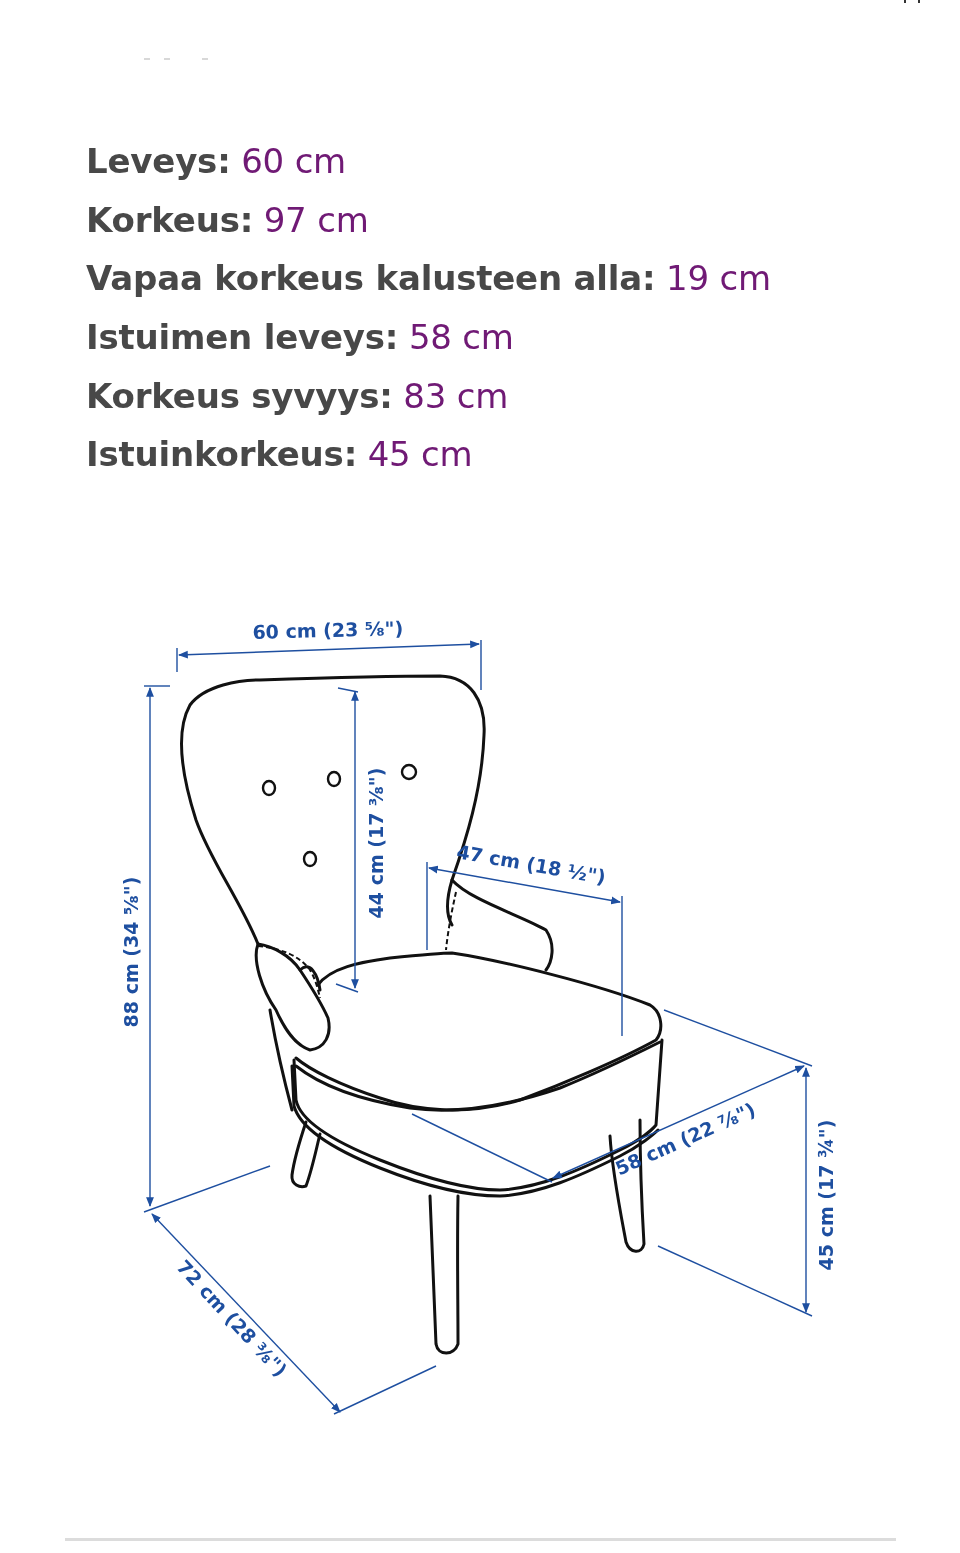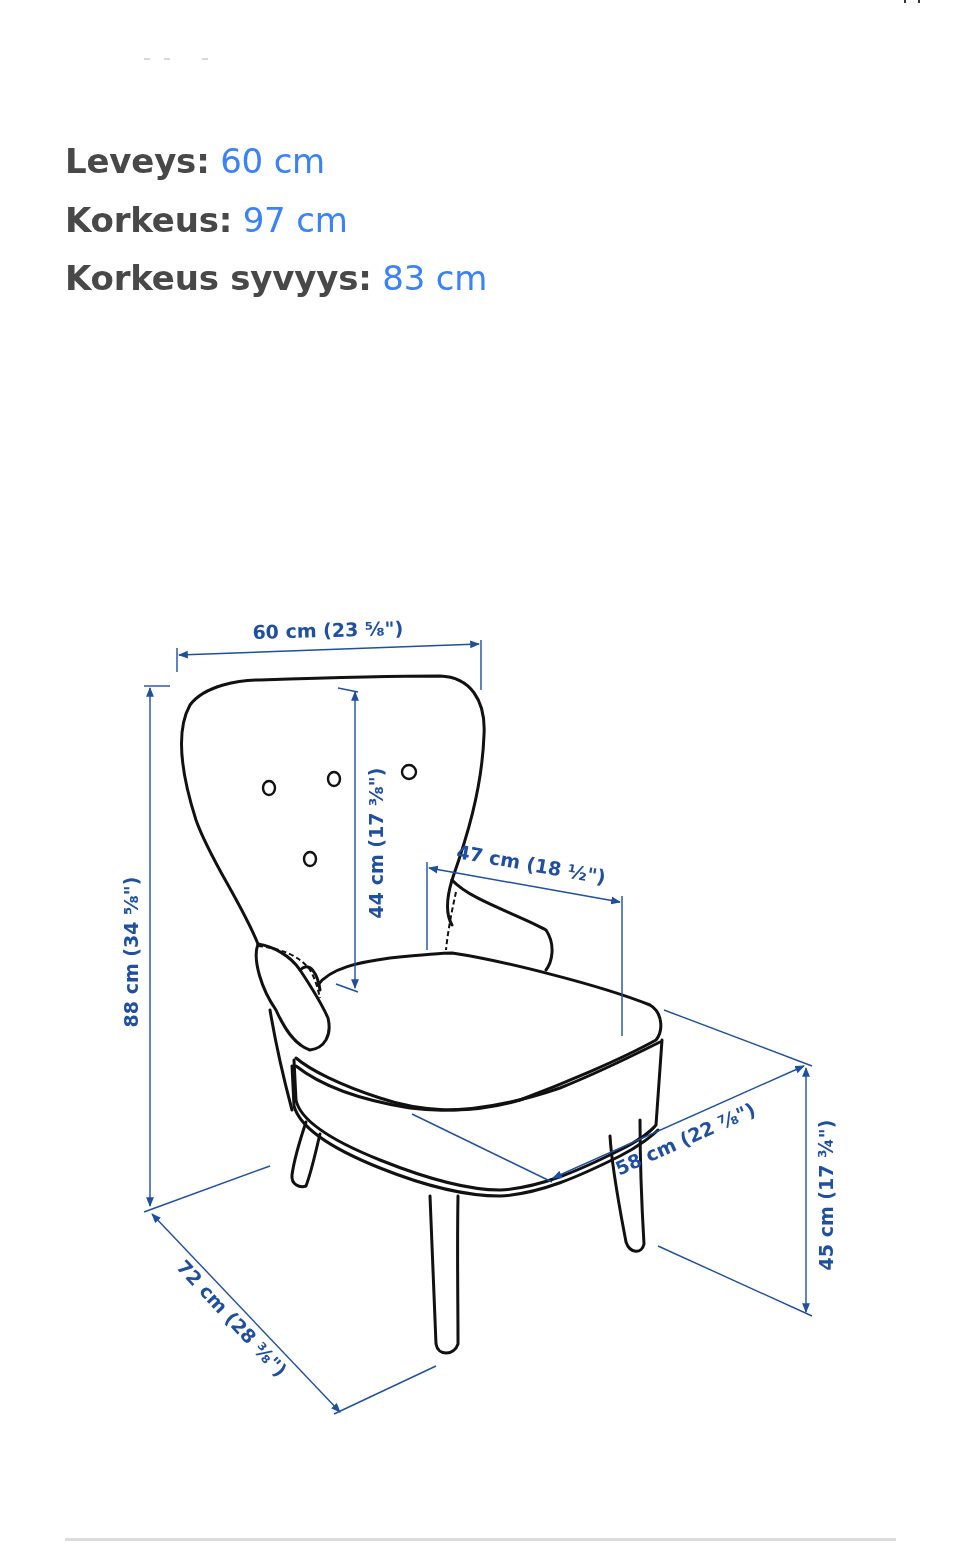--- a/index.html
+++ b/index.html
@@ -54,24 +54,25 @@
     .spec-row {
       font-size: 34px;
       line-height: 58.7px;
       height: 58.7px;
       white-space: nowrap;
       letter-spacing: -0.2px;
     }
     .spec-label {
       font-weight: bold;
       color: #484848;
+      margin-left: 21px;
     }
     .spec-value {
       font-weight: normal;
-      color: #3b82f6;
+      color: #701a75;
     }
     .diagram {
       position: absolute;
       left: 0;
       top: 560px;
       width: 960px;
       height: 900px;
     }
     .diagram svg {
       position: absolute;
@@ -102,21 +103,24 @@
     <span style="left:62px"></span>
 </div>
 <div class="corner-fragment">
   <span style="left:4px"></span>
     <span style="left:18px"></span>
 </div>
 
 <ul class="specs">
   <li class="spec-row"><span class="spec-label">Leveys:</span> <span class="spec-value">60 cm</span></li>
   <li class="spec-row"><span class="spec-label">Korkeus:</span> <span class="spec-value">97 cm</span></li>
+  <li class="spec-row"><span class="spec-label">Vapaa korkeus kalusteen alla:</span> <span class="spec-value">19 cm</span></li>
+  <li class="spec-row"><span class="spec-label">Istuimen leveys:</span> <span class="spec-value">58 cm</span></li>
   <li class="spec-row"><span class="spec-label">Korkeus syvyys:</span> <span class="spec-value">83 cm</span></li>
+  <li class="spec-row"><span class="spec-label">Istuinkorkeus:</span> <span class="spec-value">45 cm</span></li>
 </ul>
 
 <div class="diagram">
   <svg width="960" height="900" viewBox="0 560 960 900" xmlns="http://www.w3.org/2000/svg">
     <defs>
       <marker id="ar" viewBox="0 0 10 10" refX="9" refY="5" markerWidth="7" markerHeight="7" orient="auto-start-reverse">
         <path d="M0,1 L10,5 L0,9 z" fill="#1e4fa0"></path>
       </marker>
     </defs>
 

